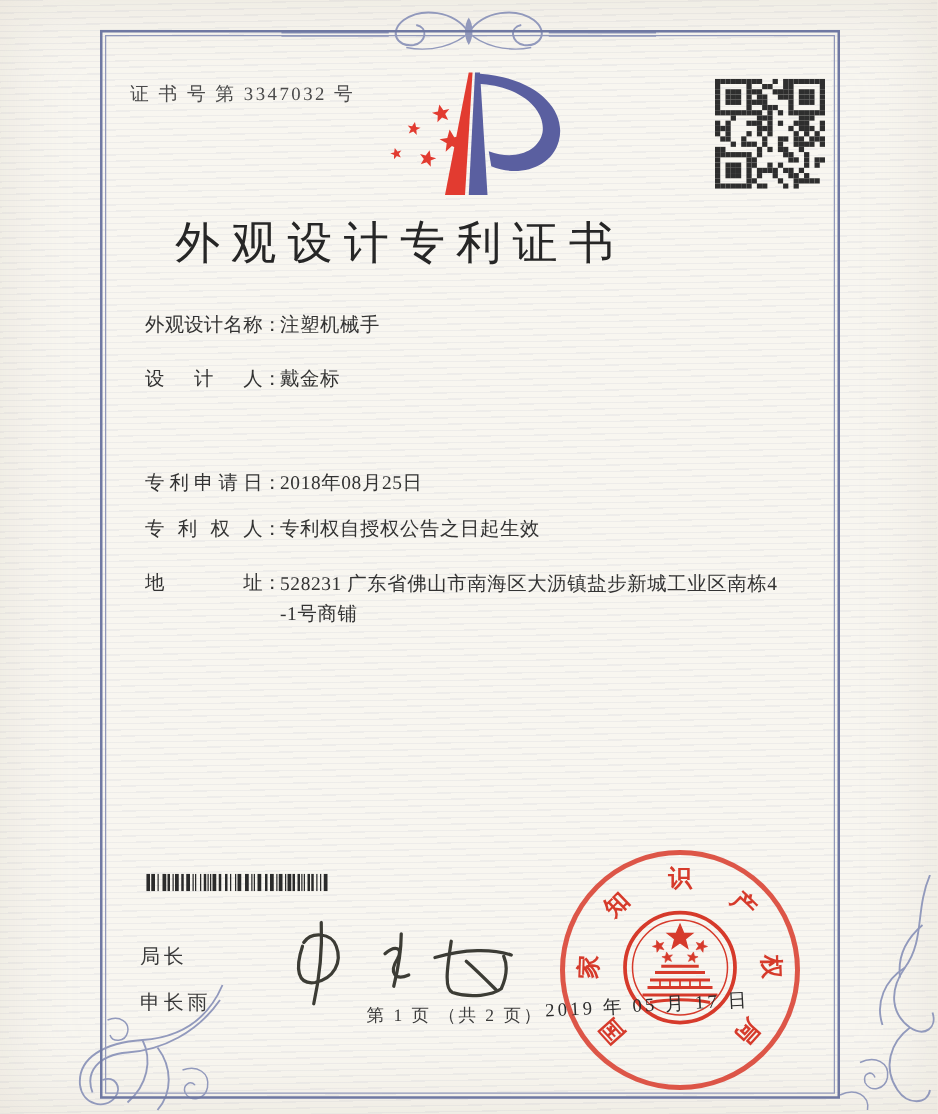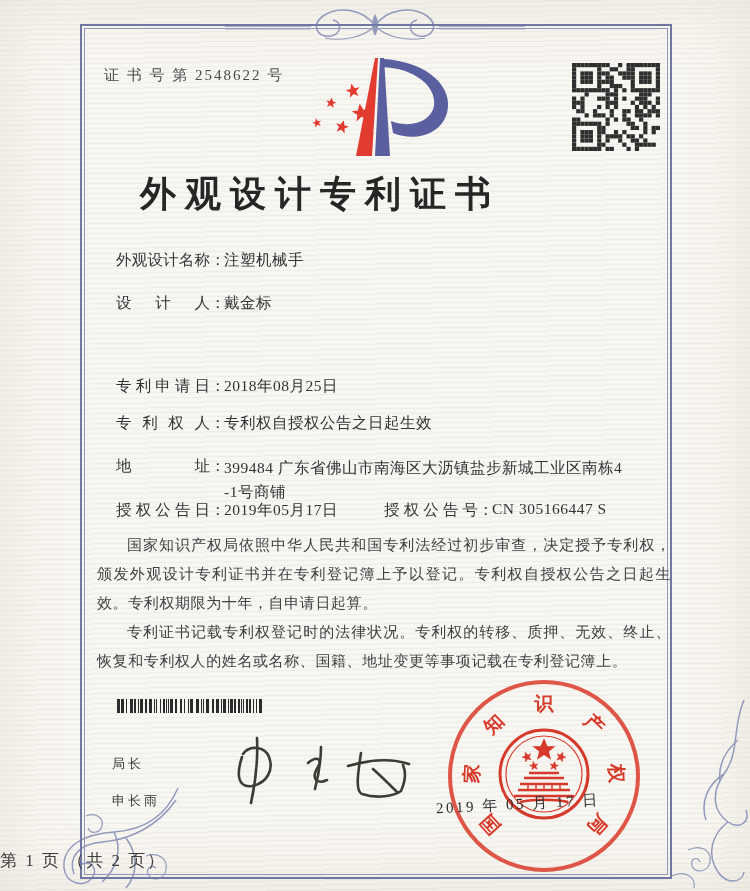--- a/index.html
+++ b/index.html
@@ -10,41 +10,41 @@
         background-image:repeating-linear-gradient(179deg,
            rgba(145,150,180,0.10) 0px, rgba(145,150,180,0.10) 1px,
            rgba(0,0,0,0) 1px, rgba(0,0,0,0) 5px);
         box-shadow:inset 0 0 60px rgba(190,180,160,0.25);}
   .frame{position:absolute;left:80px;top:24px;width:588px;height:851px;
          border:2.5px solid #6f78a2;}
   .frame:before{content:"";position:absolute;inset:2px;border:1px solid #9198ba;}
   .abs{position:absolute;}
   .cert-no{left:104px;top:66px;font-size:15px;letter-spacing:2px;color:#4a4a4a;}
   .title{left:0;top:170px;width:640px;text-align:center;font-size:36px;
-         font-weight:700;letter-spacing:9px;color:#262626;}
+         font-weight:400;letter-spacing:9px;color:#262626;}
   .row{left:116px;font-size:15.5px;color:#333;white-space:nowrap;}
   .f-label{display:inline-block;width:94px;text-align:justify;text-align-last:justify;
            vertical-align:top;letter-spacing:0;}
   .colon{display:inline-block;width:14px;vertical-align:top;}
   .f-value{display:inline-block;vertical-align:top;letter-spacing:0.5px;}
   .f-value.wrap{width:446px;white-space:pre-line;line-height:24px;}
   .row7{width:560px;}
   .row7 .pair2{position:absolute;left:268px;top:0;}
   .paras{left:97px;top:531px;width:574px;font-size:15px;line-height:29px;
          color:#3f3f3f;letter-spacing:0.6px;text-align:justify;}
   .paras p{margin:0;text-indent:2em;}
-  .signer{left:112px;font-size:13px;color:#3a3a3a;letter-spacing:3px;font-family:Liberation Mono, monospace;}
+  .signer{left:112px;font-size:16px;color:#3a3a3a;letter-spacing:3px;font-family:Liberation Mono, monospace;}
   .seal{left:448px;top:680px;width:192px;height:192px;}
   .seal-ring{position:absolute;inset:0;border:4px solid rgba(216,57,42,0.85);
              border-radius:50%;}
   .seal-char{position:absolute;left:50%;top:50%;width:22px;height:22px;margin:-11px 0 0 -11px;
              color:#d63a2b;font-size:19px;font-weight:700;text-align:center;line-height:22px;}
   .seal-date{left:436px;top:795px;font-size:15px;color:#2c2c2c;letter-spacing:2.5px;
              transform:rotate(-3deg);white-space:nowrap;}
-  .footer{left:0;top:849px;width:728px;font-size:17px;
+  .footer{left:0;top:804px;width:728px;text-align:center;font-size:14px;
           color:#3c3c3c;letter-spacing:2px;}
   .orn{opacity:0.95;}
   svg{display:block;}
 </style>
 </head>
 <body>
 
 <div class="page">
 
   <svg class="abs orn" style="left:225px;top:2px;" width="300" height="44" viewBox="0 0 300 44">
@@ -73,21 +73,21 @@
       <path d="M116,0 C104,28 112,52 96,74 C82,94 86,112 100,122 C112,130 122,122 118,110"></path>
       <path d="M100,122 C84,134 78,154 90,172 C98,184 114,184 116,172"></path>
       <path d="M96,74 C80,84 72,102 78,120 M110,40 C96,52 90,66 92,82"></path>
       <path d="M60,150 C72,144 84,150 82,162 C80,172 68,174 64,166 C62,158 70,156 72,162" stroke-width="1.2"></path>
       <path d="M44,176 C56,170 68,176 66,188" stroke-width="1.2"></path>
     </g>
   </svg>
 
   <div class="frame"></div>
 
-  <div class="abs cert-no">证 书 号 第 2548622 号</div>
+  <div class="abs cert-no">证 书 号 第 3347032 号</div>
 
   <svg class="abs" style="left:296px;top:52px;" width="175" height="112" viewBox="0 0 175 112">
     <defs>
       <path id="st" d="M0,-10 L2.94,-3.09 L9.51,-3.09 L4.05,1.18 L5.88,8.09 L0,4 L-5.88,8.09 L-4.05,1.18 L-9.51,-3.09 L-2.94,-3.09 Z"></path>
     </defs>
     <polygon points="79,6 82,6 76,104 60,104" fill="#e23b30"></polygon>
     <polygon points="84,6 88,6 94,104 79,104" fill="#5a5fa0"></polygon>
     <path d="M88,7 C133,10 158,36 151,61 C145,83 118,90 97,81 L95,69 C116,77 135,69 138,54 C141,35 119,16 86,15 Z" fill="#5a5fa0"></path>
     <use href="#st" transform="translate(57,39) scale(0.75) rotate(-12)" fill="#e23b30"></use>
     <use href="#st" transform="translate(35,51) scale(0.55) rotate(10)" fill="#e23b30"></use>
@@ -336,34 +336,24 @@
   <div class="abs row" style="top:250px">
     <span class="f-label">外观设计名称</span><span class="colon">：</span><span class="f-value">注塑机械手</span>
   </div>
   <div class="abs row" style="top:376px">
     <span class="f-label">专利申请日</span><span class="colon">：</span><span class="f-value">2018年08月25日</span>
   </div>
   <div class="abs row" style="top:413px">
     <span class="f-label">专 利 权 人</span><span class="colon">：</span><span class="f-value">专利权自授权公告之日起生效</span>
   </div>
   <div class="abs row" style="top:456px">
-    <span class="f-label">地 址</span><span class="colon">：</span><span class="f-value wrap">399484 广东省佛山市南海区大沥镇盐步新城工业区南栋4
+    <span class="f-label">地 址</span><span class="colon">：</span><span class="f-value wrap">528231 广东省佛山市南海区大沥镇盐步新城工业区南栋4
 -1号商铺</span>
   </div>
-  <div class="abs row row7" style="top:500px">
-    <span class="f-label">授权公告日</span><span class="colon">：</span><span class="f-value">2019年05月17日</span>
-    <span class="pair2">
-      <span class="f-label">授权公告号</span><span class="colon">：</span><span class="f-value">CN 305166447 S</span>
-    </span>
-  </div>
-
-  <div class="abs paras">
-    <p>国家知识产权局依照中华人民共和国专利法经过初步审查，决定授予专利权，颁发外观设计专利证书并在专利登记簿上予以登记。专利权自授权公告之日起生效。专利权期限为十年，自申请日起算。</p>
-    <p>专利证书记载专利权登记时的法律状况。专利权的转移、质押、无效、终止、恢复和专利权人的姓名或名称、国籍、地址变更等事项记载在专利登记簿上。</p>
-  </div>
+
 
   <svg class="abs" id="barcode" style="left:117px;top:699px;" width="150" height="14" viewBox="0 0 150 14">
       <rect x="0" y="0" width="3" height="14" fill="#2b2b2b"></rect>
       <rect x="4" y="0" width="3" height="14" fill="#2b2b2b"></rect>
       <rect x="9" y="0" width="1" height="14" fill="#2b2b2b"></rect>
       <rect x="13" y="0" width="3" height="14" fill="#2b2b2b"></rect>
       <rect x="17" y="0" width="2" height="14" fill="#2b2b2b"></rect>
       <rect x="21" y="0" width="1" height="14" fill="#2b2b2b"></rect>
       <rect x="23" y="0" width="3" height="14" fill="#2b2b2b"></rect>
       <rect x="28" y="0" width="2" height="14" fill="#2b2b2b"></rect>

